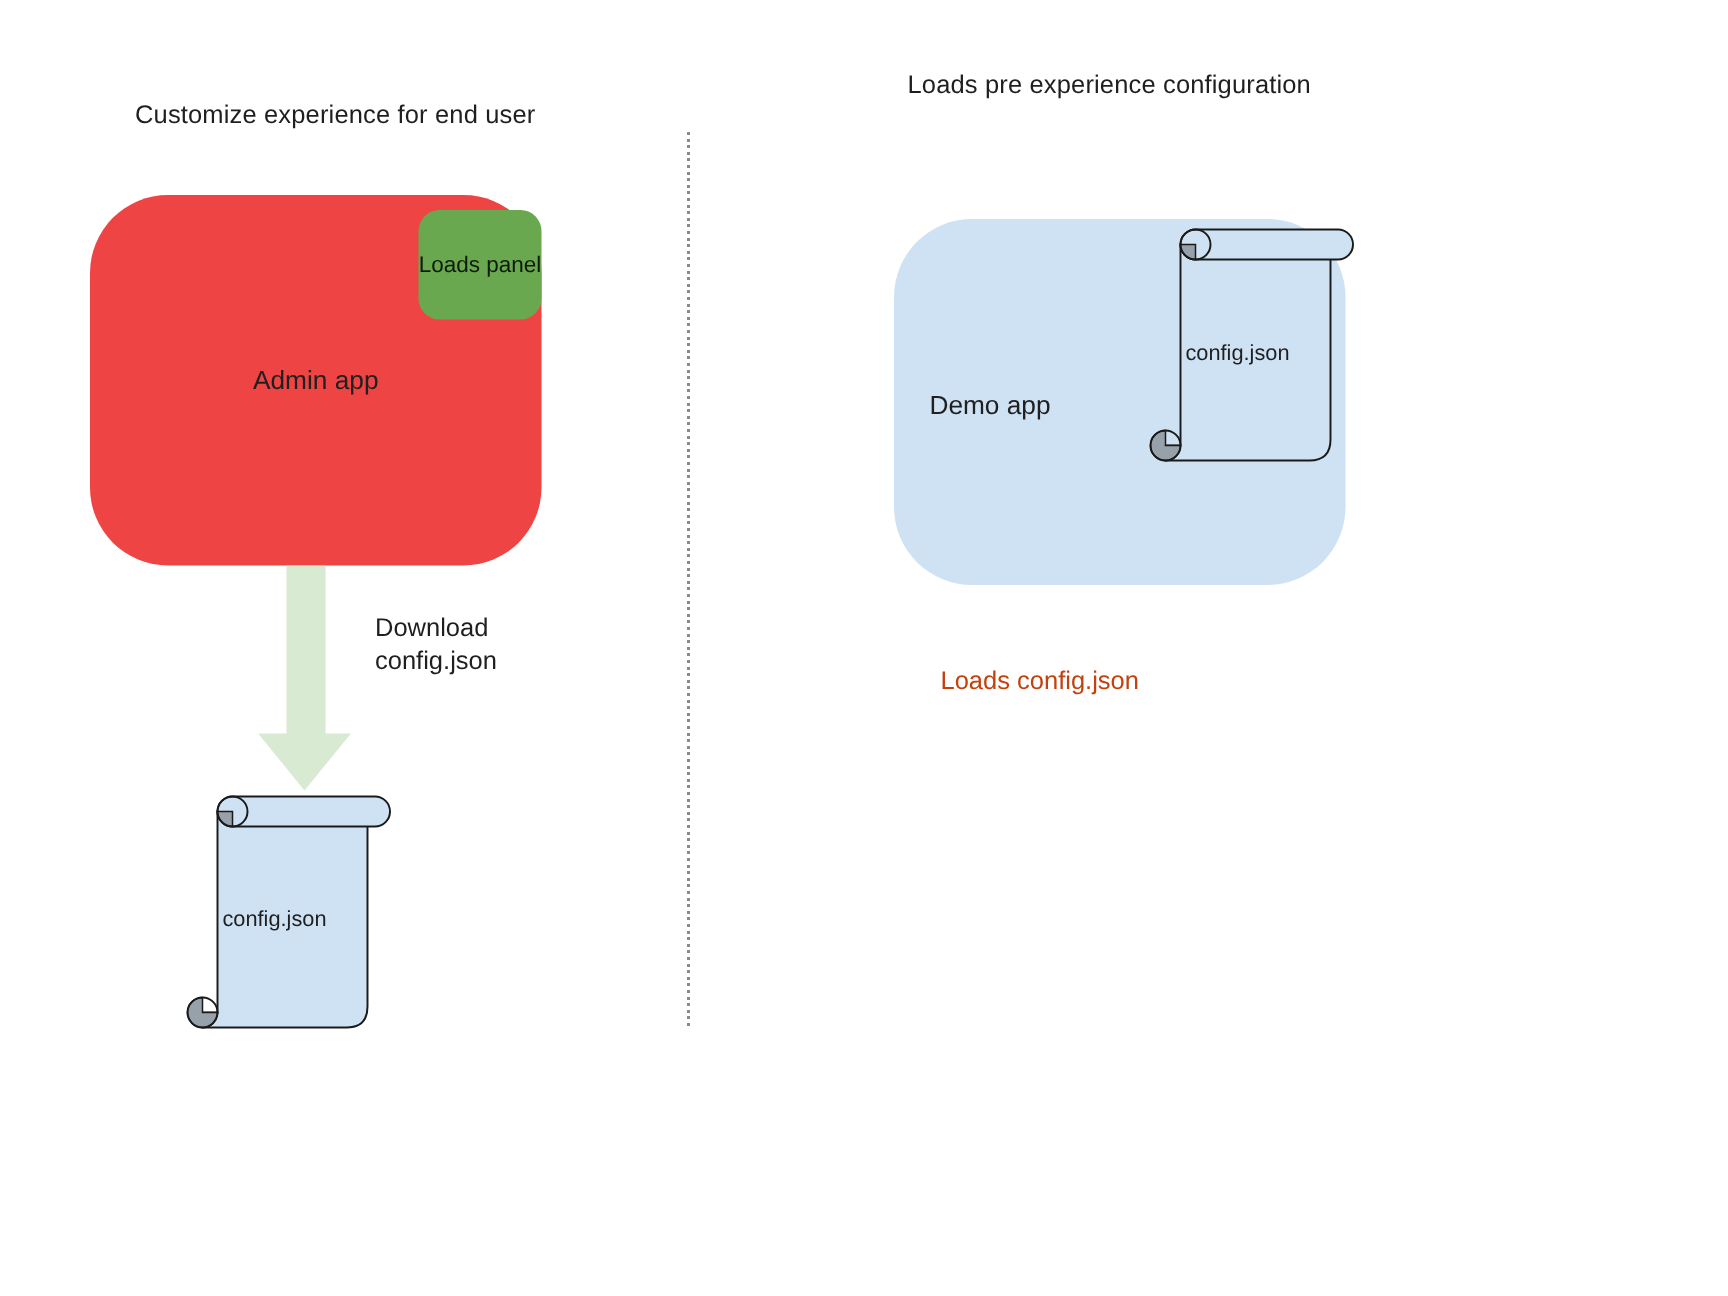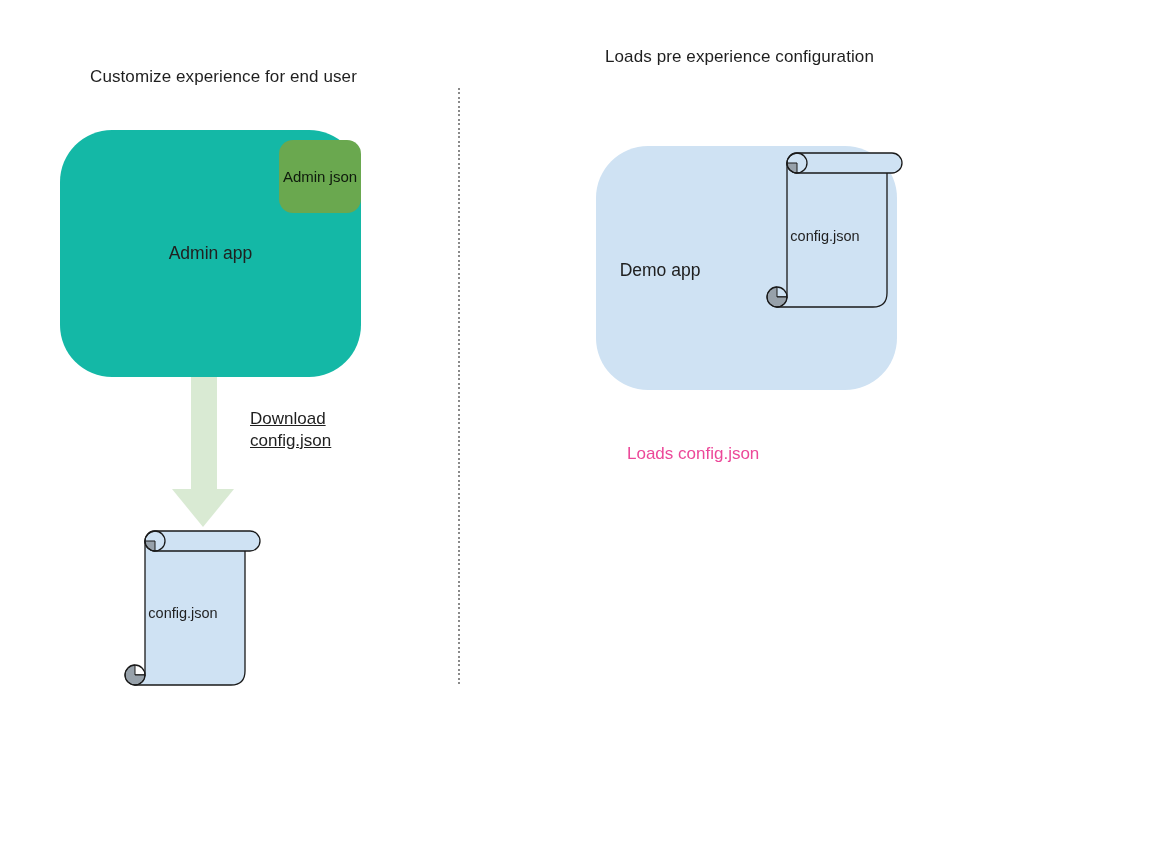--- a/index.html
+++ b/index.html
@@ -12,31 +12,31 @@
 
   
   .divider{
     left:458px;top:88px;width:2px;height:597px;
     background:repeating-linear-gradient(to bottom,#8a8a8a 0 2px,transparent 2px 4.4px);
   }
 
   
   .admin-box{
     left:60px;top:130px;width:301px;height:247px;border-radius:52px;
-    background:#14b8a6;display:flex;align-items:center;justify-content:center;
+    background:#ef4444;display:flex;align-items:center;justify-content:center;
   }
   .admin-box .app-label{font-size:17.5px;color:#202020;}
   .admin-panel{
     left:279px;top:140px;width:82px;height:73px;border-radius:14px;
     background:#6aa84f;display:flex;align-items:center;justify-content:center;
     text-align:center;font-size:15px;line-height:19px;color:#0e1a0c;
   }
   .arrow-svg{left:170px;top:377px;}
   .download-label{
-    left:250px;top:408px;width:92px;font-size:17px;line-height:22px;color:#1f1f1f;text-decoration:underline;
+    left:250px;top:408px;width:92px;font-size:17px;line-height:22px;color:#1f1f1f;
   }
 
   
   .scroll-svg{overflow:visible;}
   .scroll-body,.scroll-roll,.scroll-ring{stroke:#1a1a1a;stroke-width:1.3;}
   .scroll-body,.scroll-roll{fill:#cfe2f3;}
   .scroll-ring{fill:none;}
   .curl{fill:#97a1aa;stroke:#1a1a1a;stroke-width:1;}
   .scroll-label{
     width:76px;text-align:center;font-size:14.5px;color:#1f1f1f;
@@ -48,36 +48,36 @@
   .demo-box{
     left:596px;top:146px;width:301px;height:244px;border-radius:52px;
     background:#cfe2f3;
   }
   .demo-label{
     left:660px;top:260px;transform:translateX(-50%);
     font-size:17.5px;color:#202020;white-space:nowrap;
   }
   .right-scroll{left:767px;top:151px;}
   .right-scroll-label{left:787px;top:228px;}
-  .caption{left:627px;top:444px;font-size:17px;color:#ec4899;}
+  .caption{left:627px;top:444px;font-size:17px;color:#c2410c;}
   .lt{left:90px;top:47px;margin-top:20px;} .rt{left:605px;top:47px;}
 </style>
 </head>
 <body>
 
 <div class="abs title lt">Customize experience for end user</div>
 <div class="abs title rt">Loads pre experience configuration</div>
 
 <div class="abs divider"></div>
 
 <div class="abs admin-box">
   <span class="app-label">Admin app</span>
 </div>
 <div class="abs admin-panel">
-  <span>Admin json</span>
+  <span>Loads panel</span>
 </div>
 
 <svg class="abs arrow-svg" width="66" height="150" viewBox="0 0 66 150">
   <rect x="21" y="0" width="26" height="113" fill="#d9ead3"></rect>
   <polygon points="2,112 64,112 33,150" fill="#d9ead3"></polygon>
 </svg>
 <div class="abs download-label">Download config.json</div>
 
 <svg class="abs scroll-svg left-scroll" width="138" height="160" viewBox="0 0 138 160">
   <path class="scroll-body" d="M20 12 H120 V142 Q120 156 106 156 H10 V146 H20 Z"></path>

